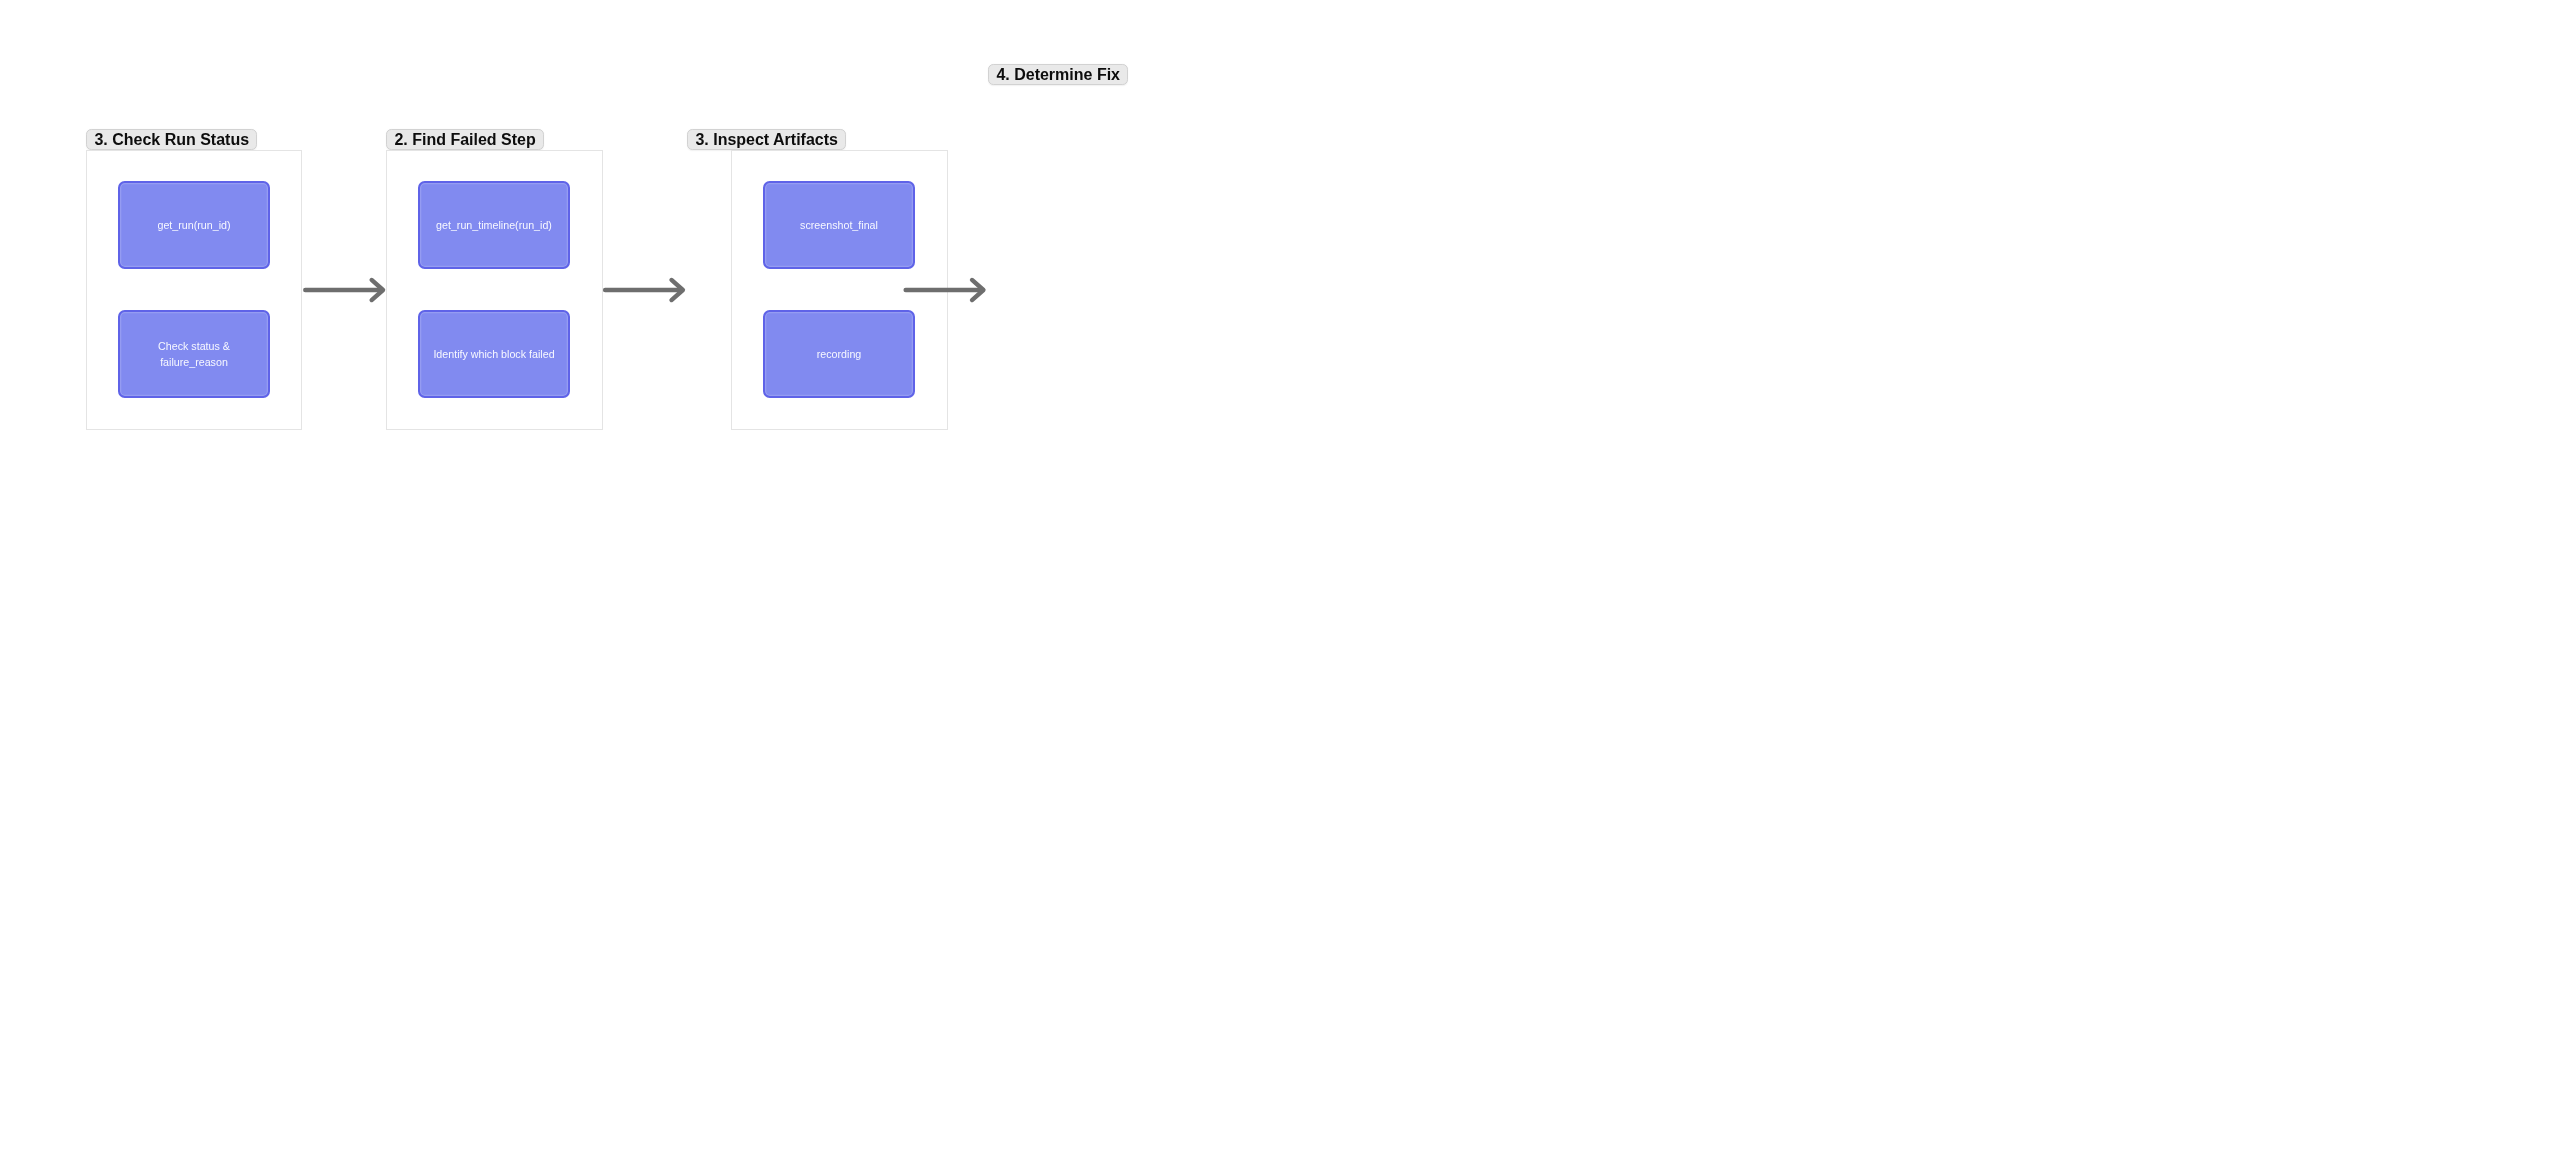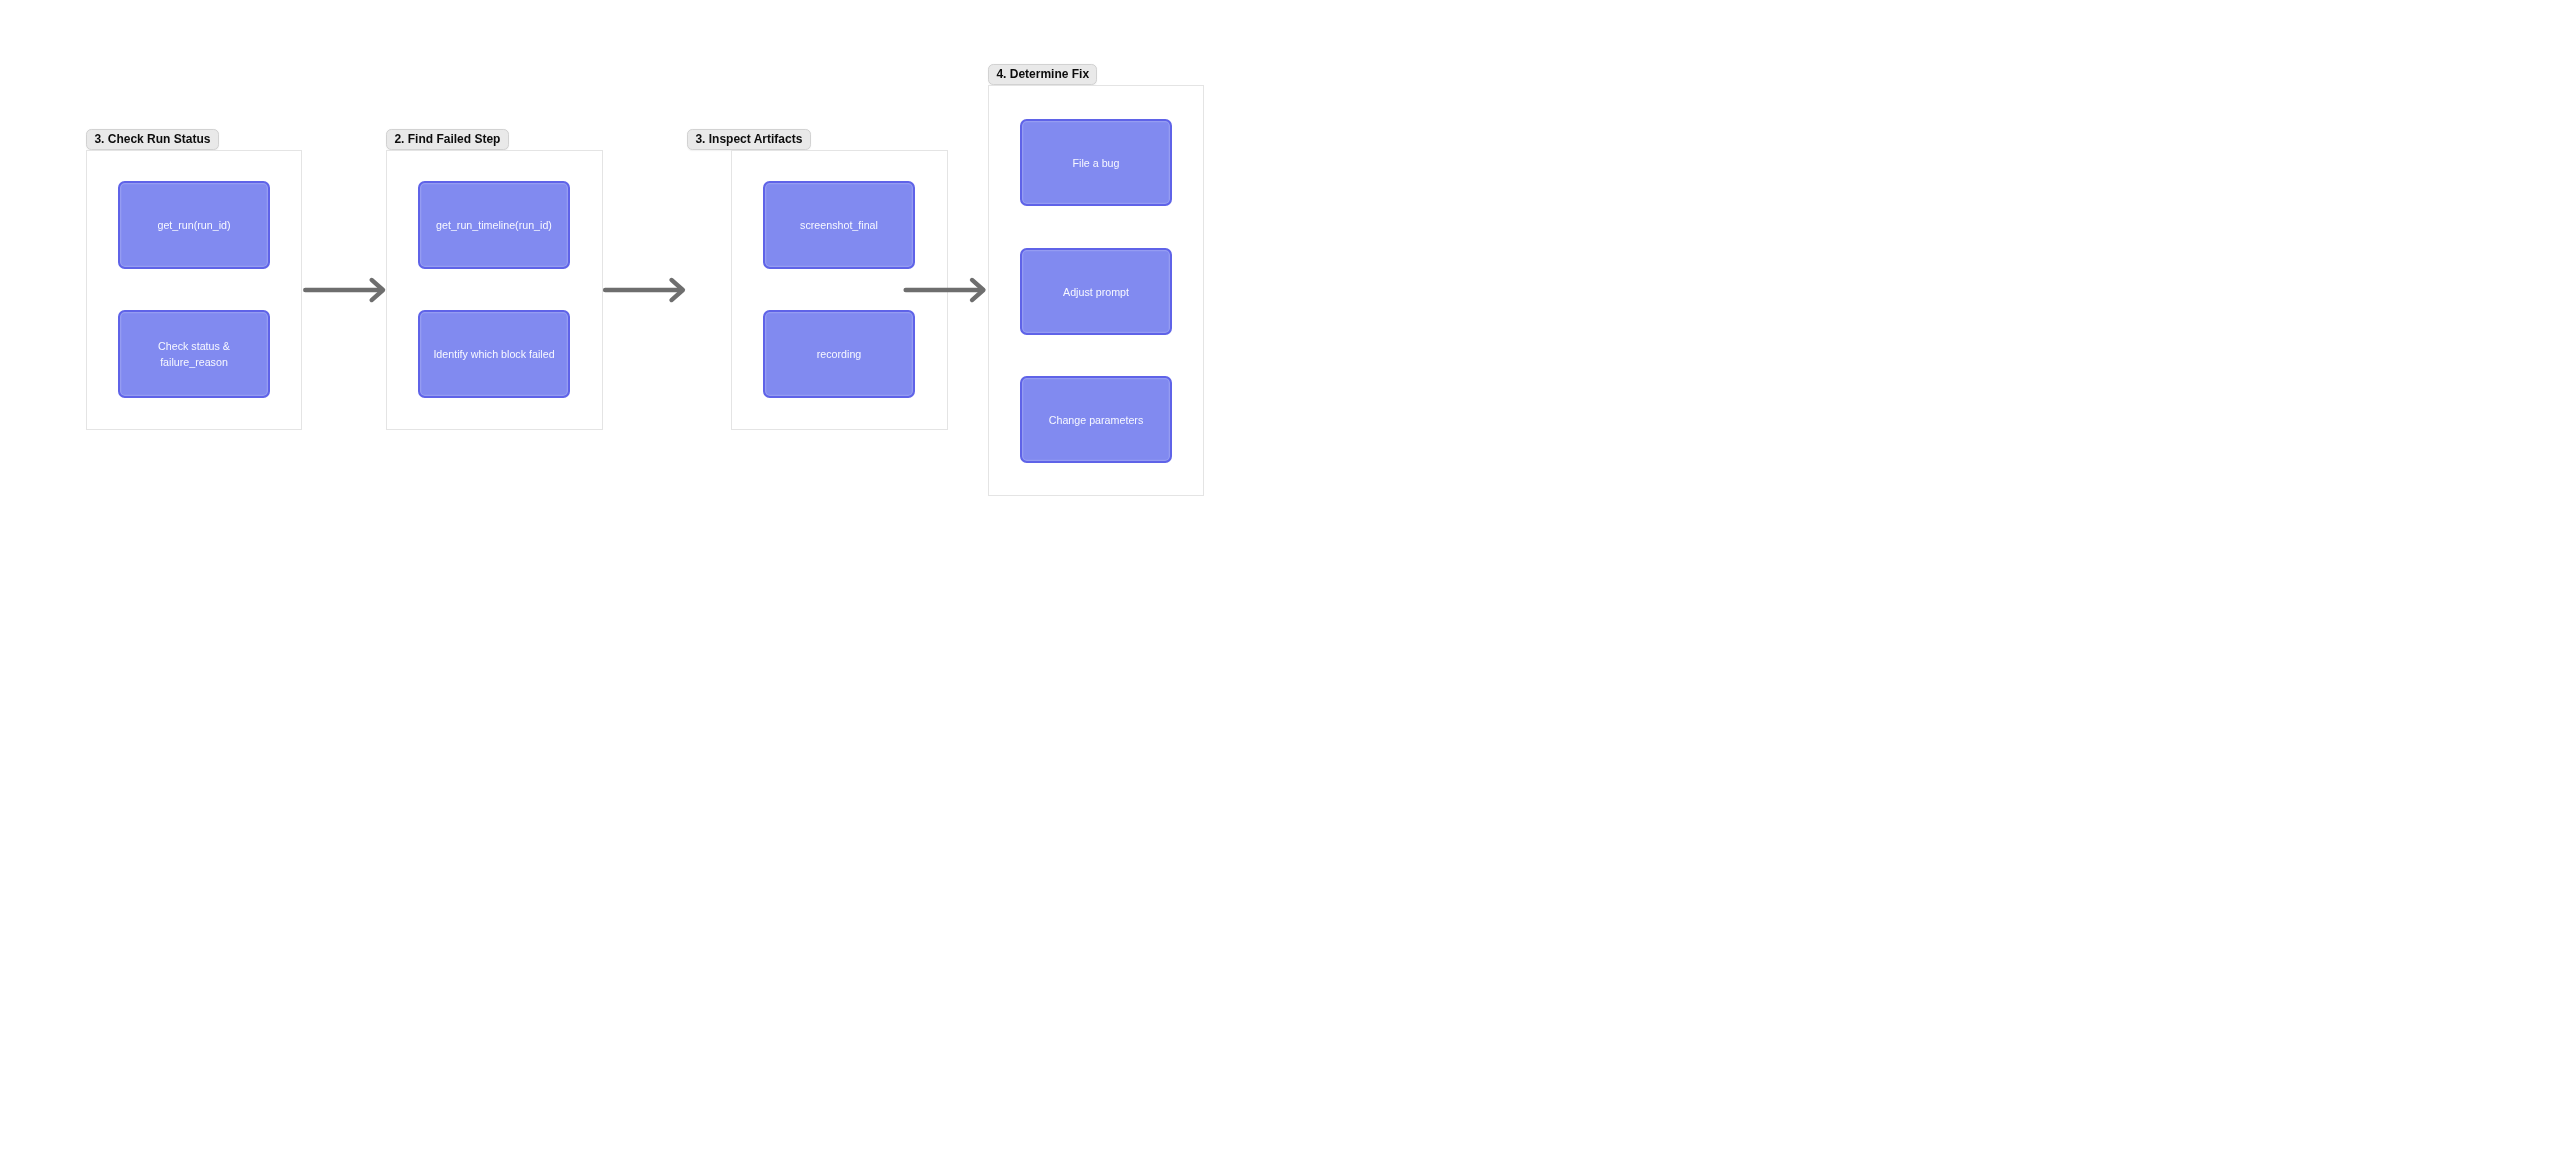--- a/index.html
+++ b/index.html
@@ -21,21 +21,21 @@
     border: 0.7px solid #e4e4e4;
   }
   .chip {
     position: absolute;
     height: 17.4px;
     line-height: 17.4px;
     padding: 0.7px 7.4px;
     background: #e9e9e9;
     border: 0.7px solid #d2d2d2;
     border-radius: 5.4px;
-    font-size: 12px;
+    font-size: 16px;
     font-weight: 600;
     color: #0d0d0d;
     white-space: nowrap;
     box-shadow: 0 0.7px 1.3px rgba(0,0,0,0.06);
   }
   .node {
     position: absolute;
     left: 31px;
     width: 152px;
     height: 88px;
@@ -95,31 +95,20 @@
 
   <div class="group" style="left:687px; top:150px; width:215px; height:278px;margin-left:44px;">
     <div class="node" style="top:30px;">
       <span>screenshot_final</span>
     </div>
     <div class="node" style="top:159px;">
       <span>recording</span>
     </div>
   </div>
 
-  <div class="group" style="left:988px; top:85px; width:214px; height:409px;">
-    <div class="node" style="top:33px; height:87px;">
-      <span>File a bug</span>
-    </div>
-    <div class="node" style="top:162px; height:87px;">
-      <span>Adjust prompt</span>
-    </div>
-    <div class="node" style="top:290px; height:87px;">
-      <span>Change parameters</span>
-    </div>
-  </div>
 
   <svg class="arrows" width="1288" height="580" viewBox="0 0 1920 864">
     <g stroke="#6e6e6e" stroke-width="6.5" fill="none" stroke-linecap="round" stroke-linejoin="round">
       <line x1="455" y1="432" x2="566" y2="432"></line>
       <polyline points="554,417 571,432 554,447"></polyline>
     </g>
     <g stroke="#6e6e6e" stroke-width="6.5" fill="none" stroke-linecap="round" stroke-linejoin="round">
       <line x1="902" y1="432" x2="1013" y2="432"></line>
       <polyline points="1001,417 1018,432 1001,447"></polyline>
     </g>

